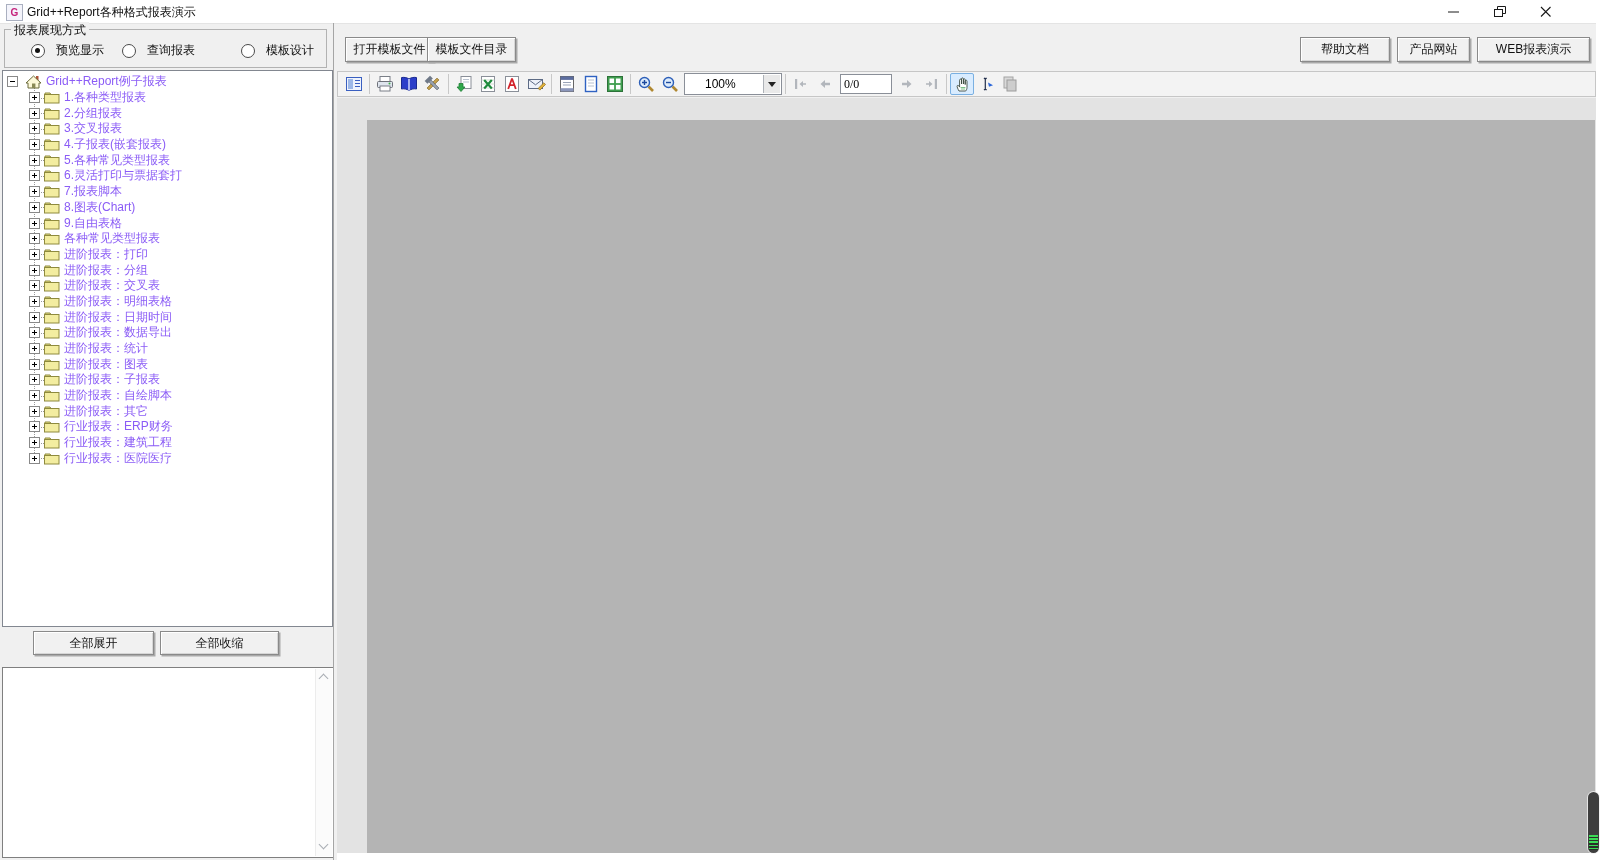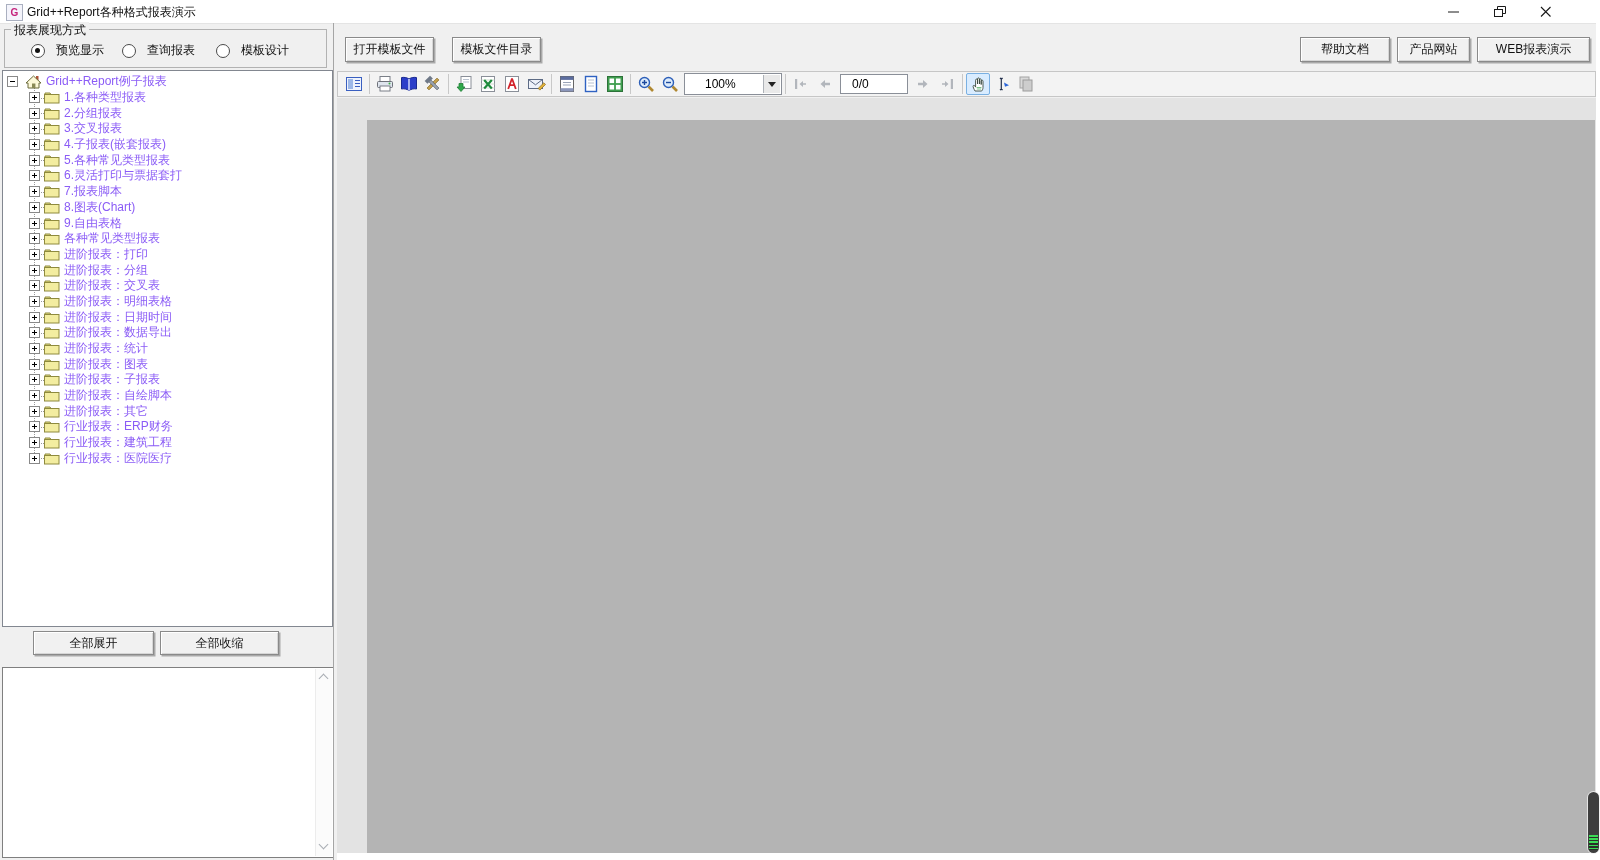--- a/index.html
+++ b/index.html
@@ -18,21 +18,21 @@
   #btn-min{left:1430px;} #btn-max{left:1476px;} #btn-close{left:1522px;}
 
   
   #groupbox{position:absolute;left:4px;top:29px;width:321px;height:37px;
     border:1px solid #b2b2b2;background:#f0f0f0;}
   #groupbox .gtitle{position:absolute;left:6px;top:-8px;background:#f0f0f0;padding:0 3px;
     font-size:12px;color:#111;}
   .radio{position:absolute;top:12px;display:flex;align-items:center;gap:11px;font-size:12px;color:#111;cursor:pointer;}
   .rb{width:12px;height:12px;border:1px solid #4a4a4a;border-radius:50%;background:#fff;flex:none;position:relative;}
   .rb.on::after{content:"";position:absolute;left:3px;top:3px;width:5px;height:5px;border-radius:50%;background:#111;}
-  #radio-preview{left:26px;} #radio-query{left:117px;} #radio-design{left:211px;align-items:center;}
+  #radio-preview{left:26px;} #radio-query{left:117px;} #radio-design{left:236px;align-items:center;}
 
   #tree{position:absolute;left:2px;top:70px;width:329px;height:555px;background:#fff;
     border:1px solid #828790;overflow:hidden;font-size:12px;}
   #tree-inner{position:relative;padding-top:3px;}
   #vline{position:absolute;left:31px;top:12px;height:376px;width:0;border-left:1px dotted #989898;}
   .trow{display:flex;align-items:center;height:15.7px;position:relative;cursor:default;white-space:nowrap;}
   .hstub{position:absolute;left:31px;top:50%;width:10px;height:0;border-top:1px dotted #989898;}
   .exp{position:relative;width:9px;height:9px;background:#fff;border:1px solid #898989;flex:none;z-index:2;}
   .exp::before{content:"";position:absolute;left:2px;top:4px;width:5px;height:1px;background:#000;}
   .exp.plus::after{content:"";position:absolute;left:4px;top:2px;width:1px;height:5px;background:#000;}
@@ -54,40 +54,40 @@
     font-family:inherit;font-size:12px;outline:none;background:#fff;}
   .sb{position:absolute;right:1px;top:1px;bottom:1px;width:16px;background:#fbfbfb;border-left:1px solid #ececec;}
   .chev{position:absolute;left:4px;width:6px;height:6px;border-right:1.5px solid #a9adb3;border-bottom:1.5px solid #a9adb3;}
   .chev.up{top:6px;transform:rotate(-135deg);}
   .chev.down{bottom:8px;transform:rotate(45deg);}
 
   #divider{position:absolute;left:333px;top:23px;width:1px;height:837px;background:#a5a5a5;}
 
   
   #btn-open{left:345px;top:37px;width:87px;height:23px;}
-  #btn-dir{left:452px;top:37px;width:87px;height:23px;}
+  #btn-dir{left:427px;top:37px;width:87px;height:23px;}
   #btn-help{left:1300px;top:37px;width:88px;height:23px;}
   #btn-site{left:1397px;top:37px;width:71px;height:23px;}
   #btn-webdemo{left:1477px;top:37px;width:111px;height:23px;}
 
   
   #toolbar{position:absolute;left:337px;top:71px;width:1259px;height:26px;background:#f3f3f3;
     border:1px solid #c6c6c6;box-sizing:border-box;display:flex;align-items:center;padding-left:4px;}
   .tbtn{width:24px;height:22px;display:flex;align-items:center;justify-content:center;flex:none;cursor:pointer;}
   .tbtn.selected{background:#d9ecff;border:1px solid #7ab0e2;box-sizing:border-box;border-radius:2px;}
   .tsep{width:1px;height:20px;background:#c8c8c8;margin:0 3px;flex:none;}
   #zoom-combo{width:96px;height:20px;background:#fff;border:1px solid #8a8f98;margin-left:2px;
     display:flex;align-items:center;position:relative;flex:none;cursor:default;}
   #zoom-combo .zval{font-size:12px;margin-left:20px;}
   #zoom-drop{position:absolute;right:1px;top:1px;bottom:1px;width:16px;background:#e9e9e9;
     border-left:1px solid #aeb2b8;display:flex;align-items:center;justify-content:center;cursor:pointer;}
   #zoom-drop::after{content:"";width:0;height:0;border-left:4px solid transparent;border-right:4px solid transparent;
     border-top:5px solid #222;}
-  #page-input{width:44px;height:18px;border:1px solid #8a8f98;font-size:12px;padding:0 11px;margin:0 3px;
-    font-family:Liberation Sans, sans-serif;outline:none;flex:none;}
+  #page-input{width:44px;height:18px;border:1px solid #8a8f98;font-size:12px;padding:0 3px;margin:0 3px;
+    font-family:Liberation Serif, serif;outline:none;flex:none;}
 
   
   #preview{position:absolute;left:337px;top:98px;width:1259px;height:755px;background:#e3e3e3;overflow:hidden;}
   #canvas{position:absolute;left:30px;top:22px;width:1228px;height:733px;background:#b4b4b4;}
   #strip-right{position:absolute;left:1596px;top:23px;width:4px;height:837px;background:#fff;}
   #strip-bottom{position:absolute;left:337px;top:853px;width:1263px;height:7px;background:#fff;}
 
   
   #osd{position:absolute;left:1588px;top:792px;width:11px;height:61px;background:#3e3e3e;
     border-radius:6px;box-shadow:0 0 0 1px rgba(240,240,240,.8);overflow:hidden;}

